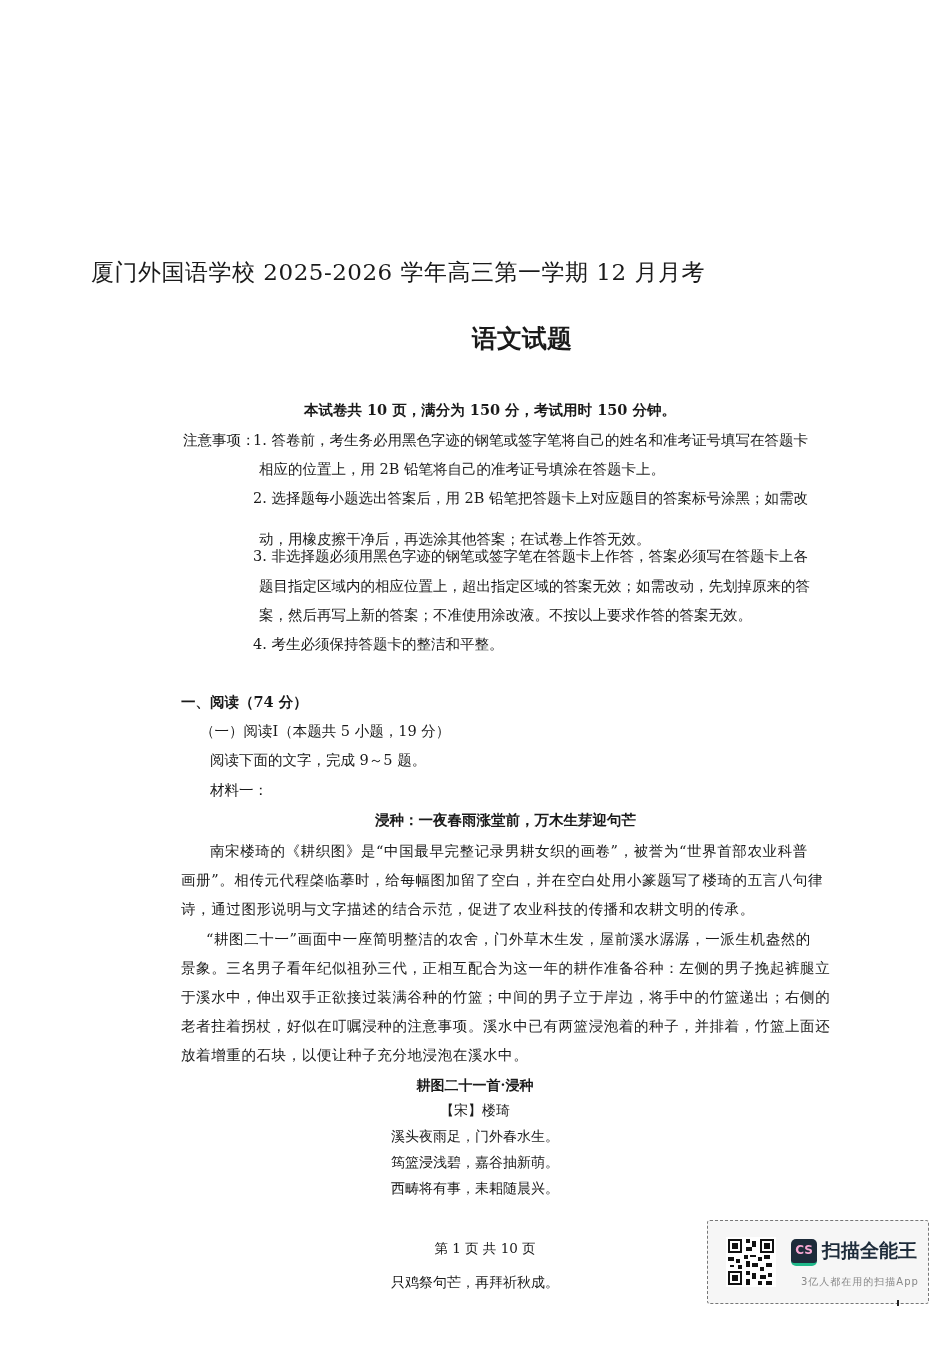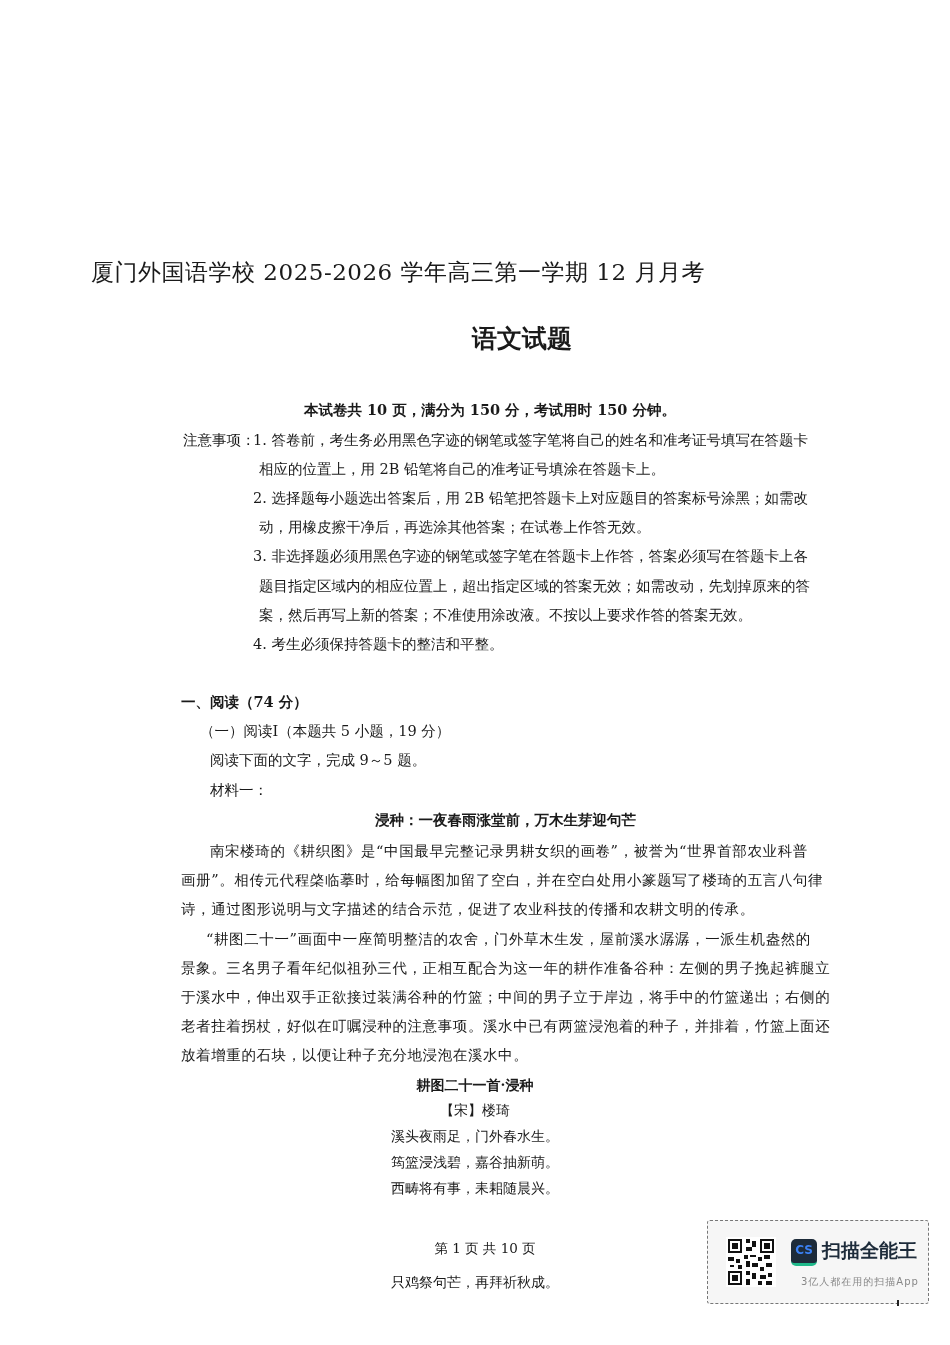--- a/index.html
+++ b/index.html
@@ -20,42 +20,42 @@
   .poem-title { font-weight: bold; }
   .bold { font-weight: bold; }
   .footer { top: 1240px; left: 0; width: 970px; text-align: center; font-size: 13.5px; }
   .cs-badge {
     position: absolute; left: 707px; top: 1220px; width: 220px; height: 82px;
     border: 1.5px dashed #777; border-radius: 3px; background: #f6f6f6;
   }
   .qr { position: absolute; left: 18px; top: 16px; width: 50px; height: 50px; background: #fff; }
   .cs-logo {
     position: absolute; left: 83px; top: 18px; width: 26px; height: 24px; background: #1d2b3a;
-    border-radius: 5px; color: #3b82f6; font-family: "DejaVu Sans", sans-serif; font-weight: bold;
+    border-radius: 5px; color: #f9a8d4; font-family: "DejaVu Sans", sans-serif; font-weight: bold;
     font-size: 12px; text-align: center; line-height: 22px; border-bottom: 3px solid #1fb98a;
   }
   .cs-name { position: absolute; left: 114px; top: 17px; font-family: Liberation Mono, monospace; font-size: 19px; font-weight: bold; color: #1d2b3a; }
   .cs-tag { position: absolute; left: 80px; top: 54px; font-family: "DejaVu Sans", sans-serif; font-size: 10px; color: #888; letter-spacing: 1px; margin-left: 13px; }
   .tick { position: absolute; left: 897px; top: 1300px; width: 2px; height: 6px; background: #222; }
 </style>
 </head>
 <body>
 
 <div>
 
   <div class="abs title">厦门外国语学校 2025-2026 学年高三第一学期 12 月月考</div>
   <div class="abs subtitle">语文试题</div>
   <div class="abs summary">本试卷共 10 页，满分为 150 分，考试用时 150 分钟。</div>
 
   <div>
     <div class="abs txt notes-label">注意事项：</div>
     <div class="abs txt" style="top:430px;left:253px;">1. 答卷前，考生务必用黑色字迹的钢笔或签字笔将自己的姓名和准考证号填写在答题卡</div>
     <div class="abs txt note-line" style="top:459px;left:259px;">相应的位置上，用 2B 铅笔将自己的准考证号填涂在答题卡上。</div>
     <div class="abs txt" style="top:488px;left:253px;">2. 选择题每小题选出答案后，用 2B 铅笔把答题卡上对应题目的答案标号涂黑；如需改</div>
-    <div class="abs txt" style="top:517px;left:259px;">动，用橡皮擦干净后，再选涂其他答案；在试卷上作答无效。</div>
+    <div class="abs txt" style="top:529px;left:259px;">动，用橡皮擦干净后，再选涂其他答案；在试卷上作答无效。</div>
     <div class="abs txt" style="top:546px;left:253px;">3. 非选择题必须用黑色字迹的钢笔或签字笔在答题卡上作答，答案必须写在答题卡上各</div>
     <div class="abs txt" style="top:576px;left:259px;">题目指定区域内的相应位置上，超出指定区域的答案无效；如需改动，先划掉原来的答</div>
     <div class="abs txt" style="top:605px;left:259px;">案，然后再写上新的答案；不准使用涂改液。不按以上要求作答的答案无效。</div>
     <div class="abs txt" style="top:634px;left:253px;">4. 考生必须保持答题卡的整洁和平整。</div>
   </div>
 
   <div class="abs sec bold" style="top:693px;left:181px;">一、阅读（74 分）</div>
   <div class="abs sec" style="top:722px;left:200px;">（一）阅读I（本题共 5 小题，19 分）</div>
   <div class="abs sec" style="top:751px;left:210px;">阅读下面的文字，完成 9～5 题。</div>
   <div class="abs sec" style="top:781px;left:210px;">材料一：</div>

